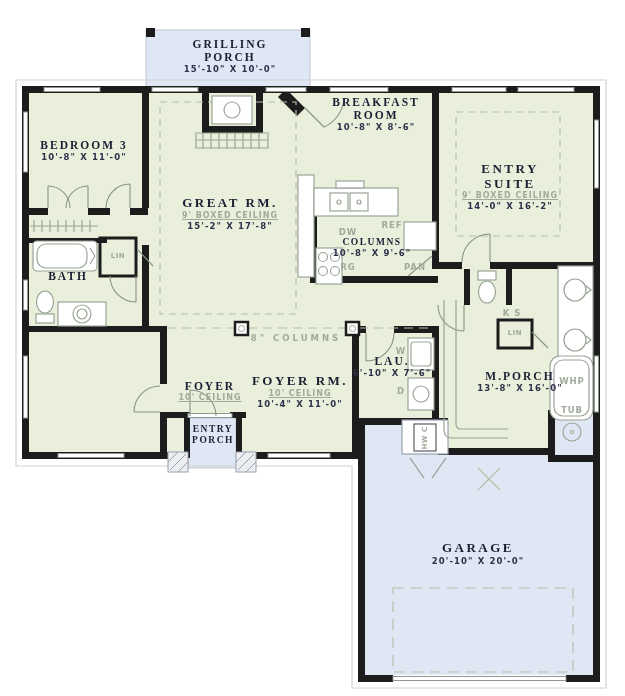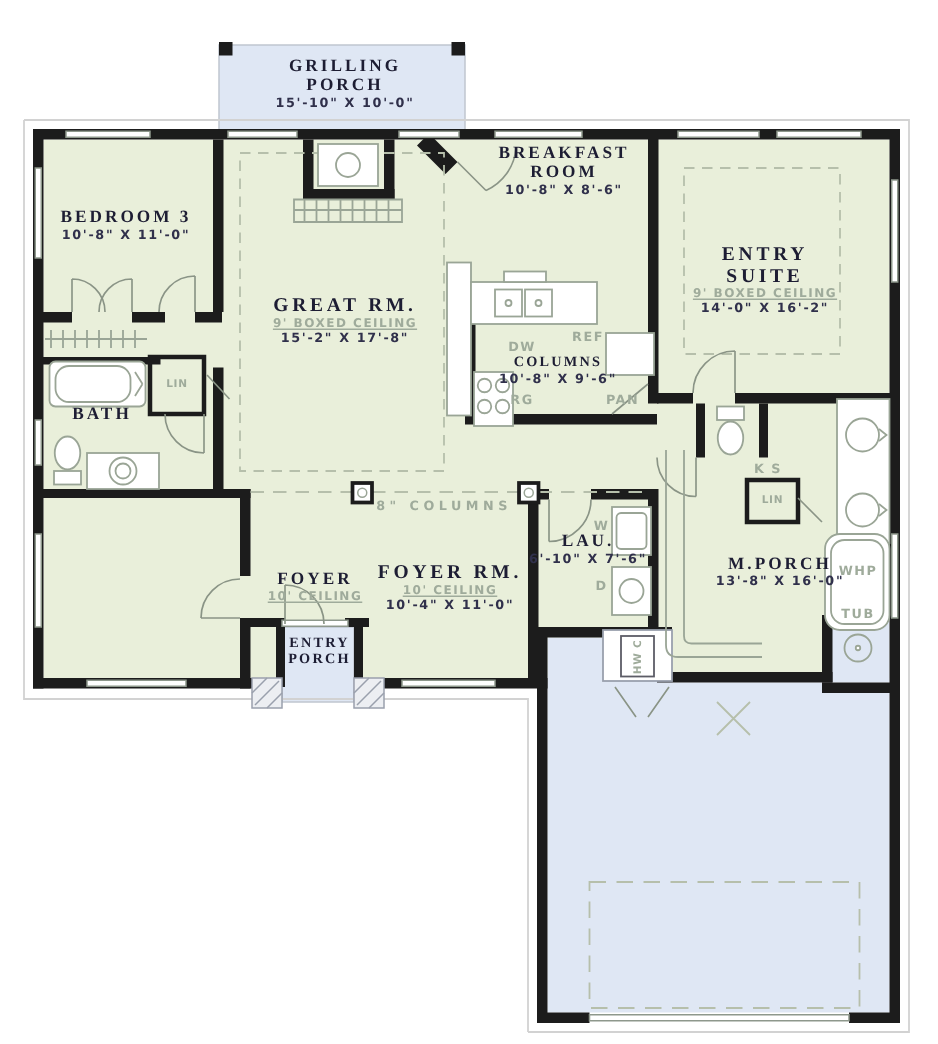--- a/index.html
+++ b/index.html
@@ -268,20 +268,24 @@
 <div class="lbl" style="left:520px;top:370px;">
   <span class="name md">M.PORCH</span>
   <span class="dims">13'-8" X 16'-0"</span>
 </div>
 
 <div class="lbl" style="left:213px;top:424px;">
   <span class="name sm">ENTRY</span>
   <span class="name sm">PORCH</span>
 </div>
 
+<div class="lbl" style="left:478px;top:541px;">
+  <span class="name">GARAGE</span>
+  <span class="dims">20'-10" X 20'-0"</span>
+</div>
 
 <div class="tag" style="left:296px;top:333px;letter-spacing:3px;">8" COLUMNS</div>
 <div class="tag" style="left:348px;top:227px;">DW</div>
 <div class="tag" style="left:392px;top:220px;">REF</div>
 <div class="tag" style="left:348px;top:262px;">RG</div>
 <div class="tag" style="left:396px;top:262px;padding-left:38px;">PAN</div>
 <div class="tag" style="left:401px;top:346px;">W</div>
 <div class="tag" style="left:401px;top:386px;">D</div>
 <div class="tag tiny" style="left:118px;top:252px;">LIN</div>
 <div class="tag tiny" style="left:515px;top:329px;">LIN</div>

